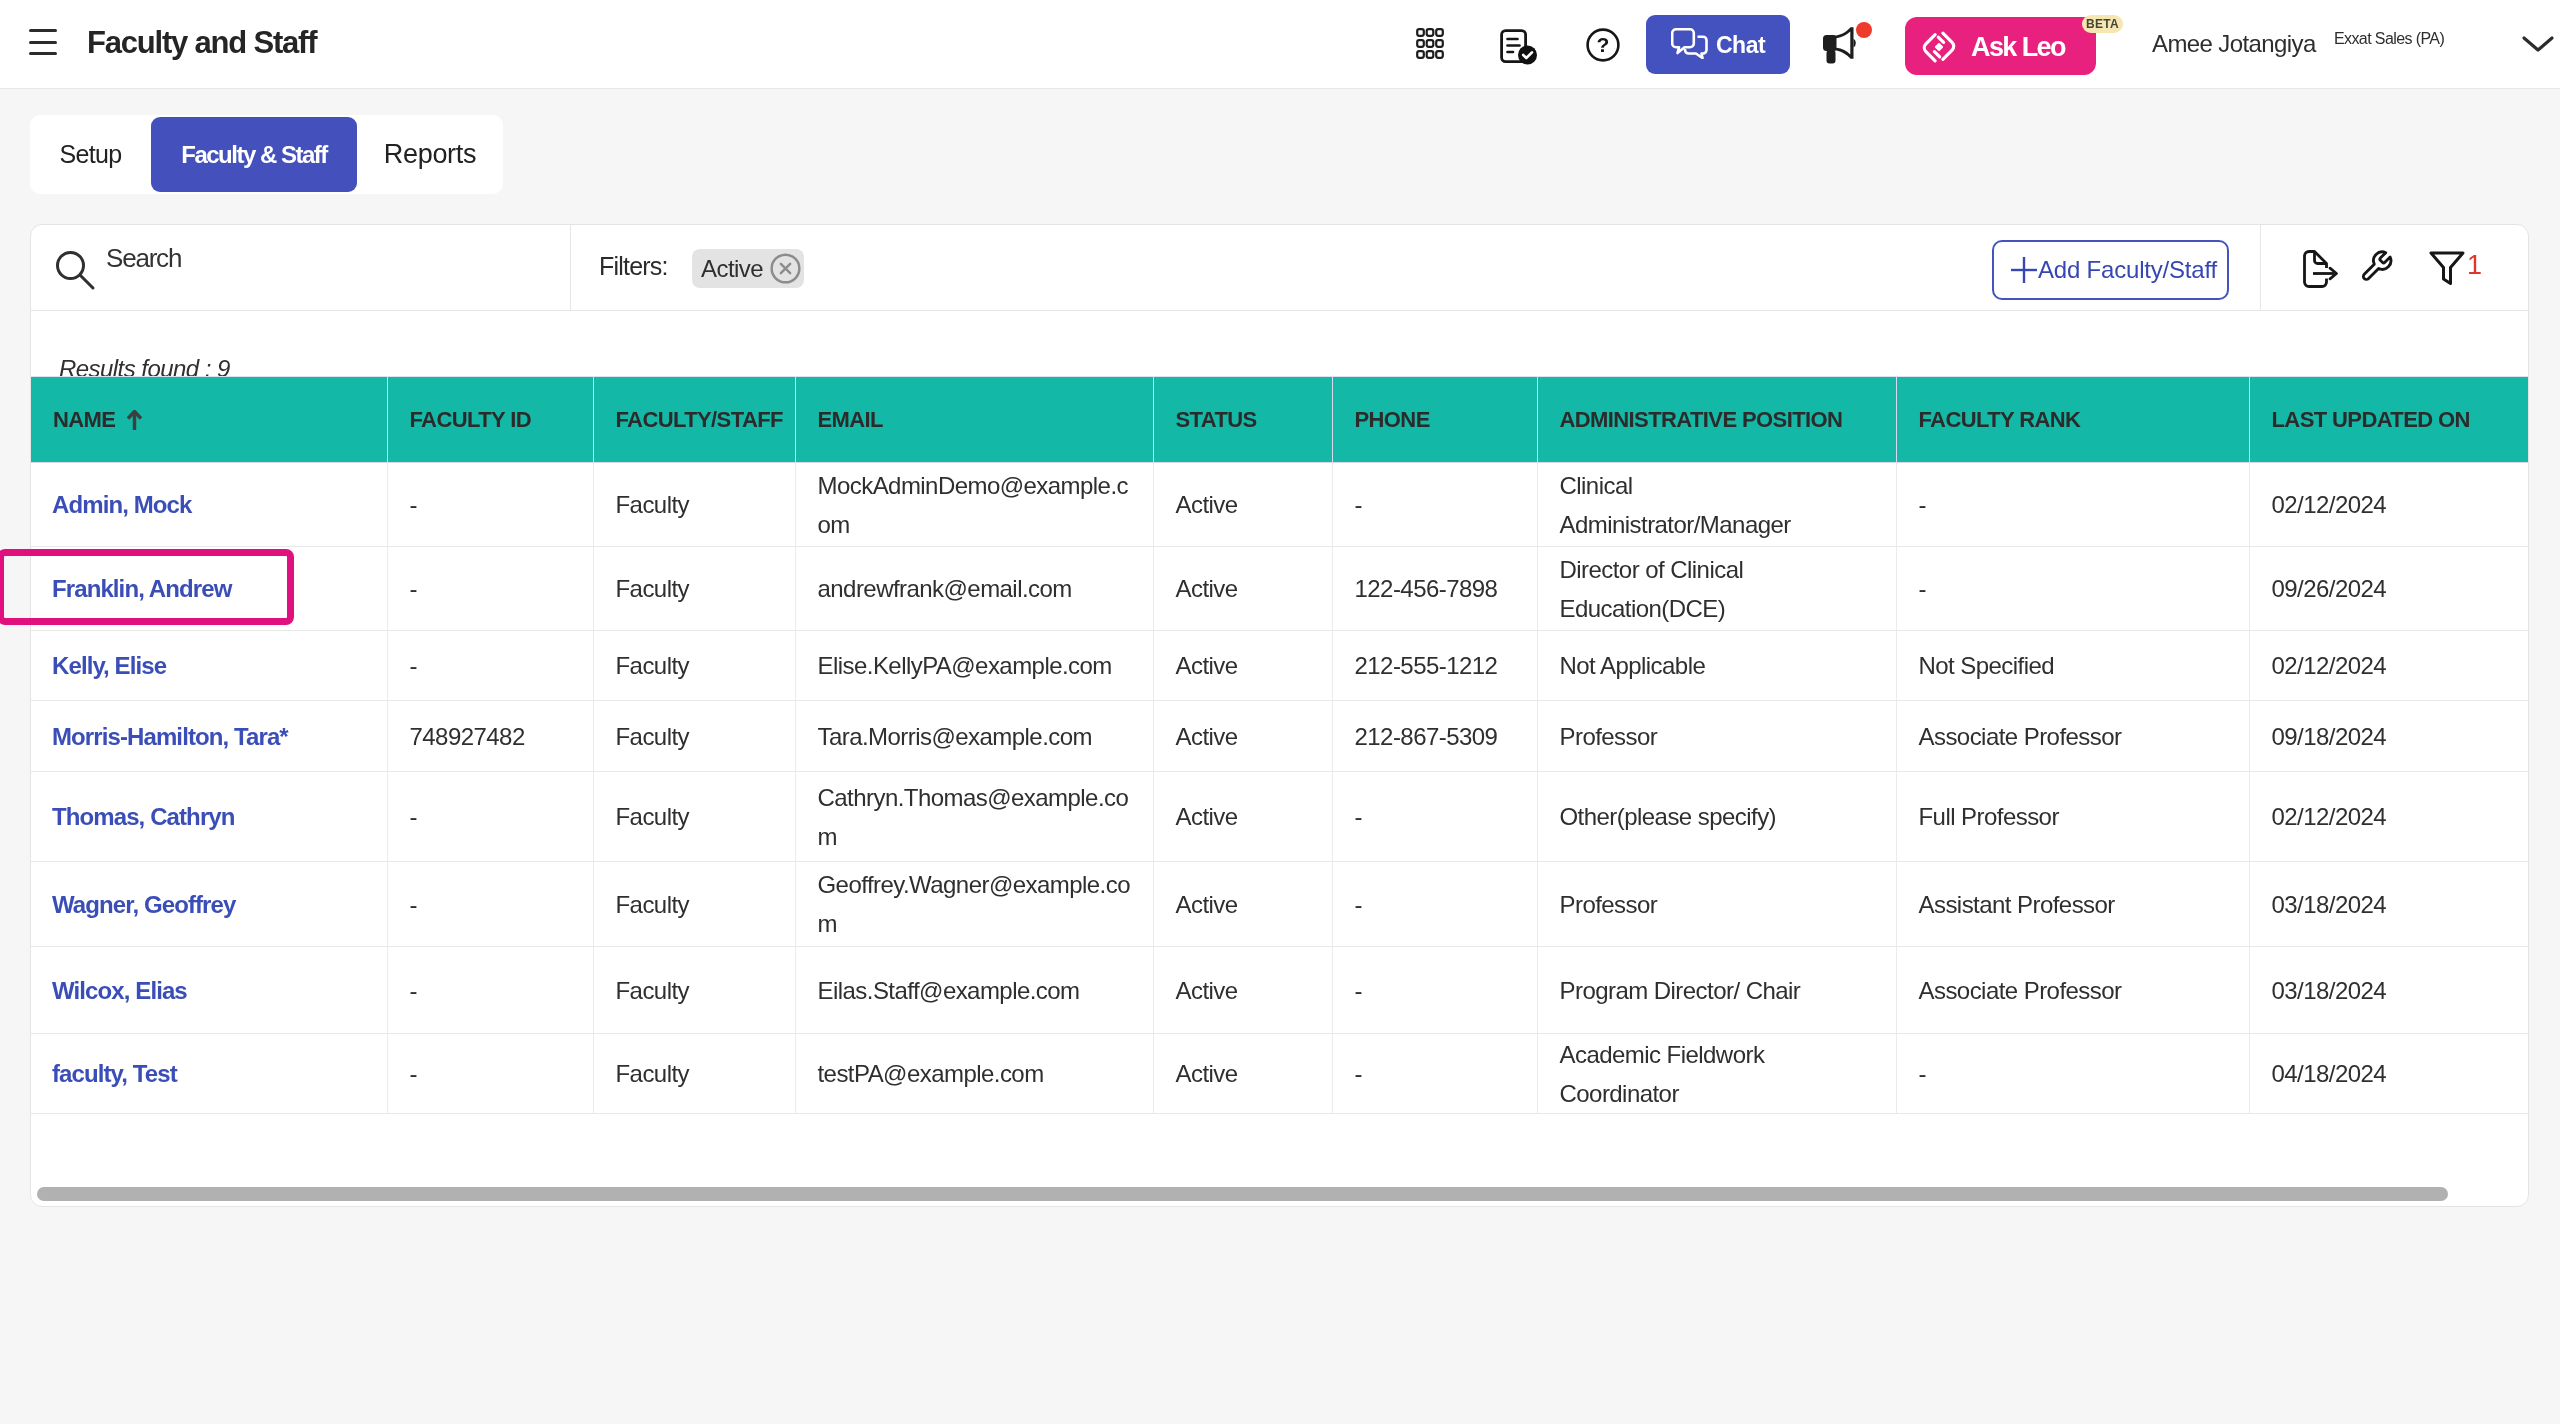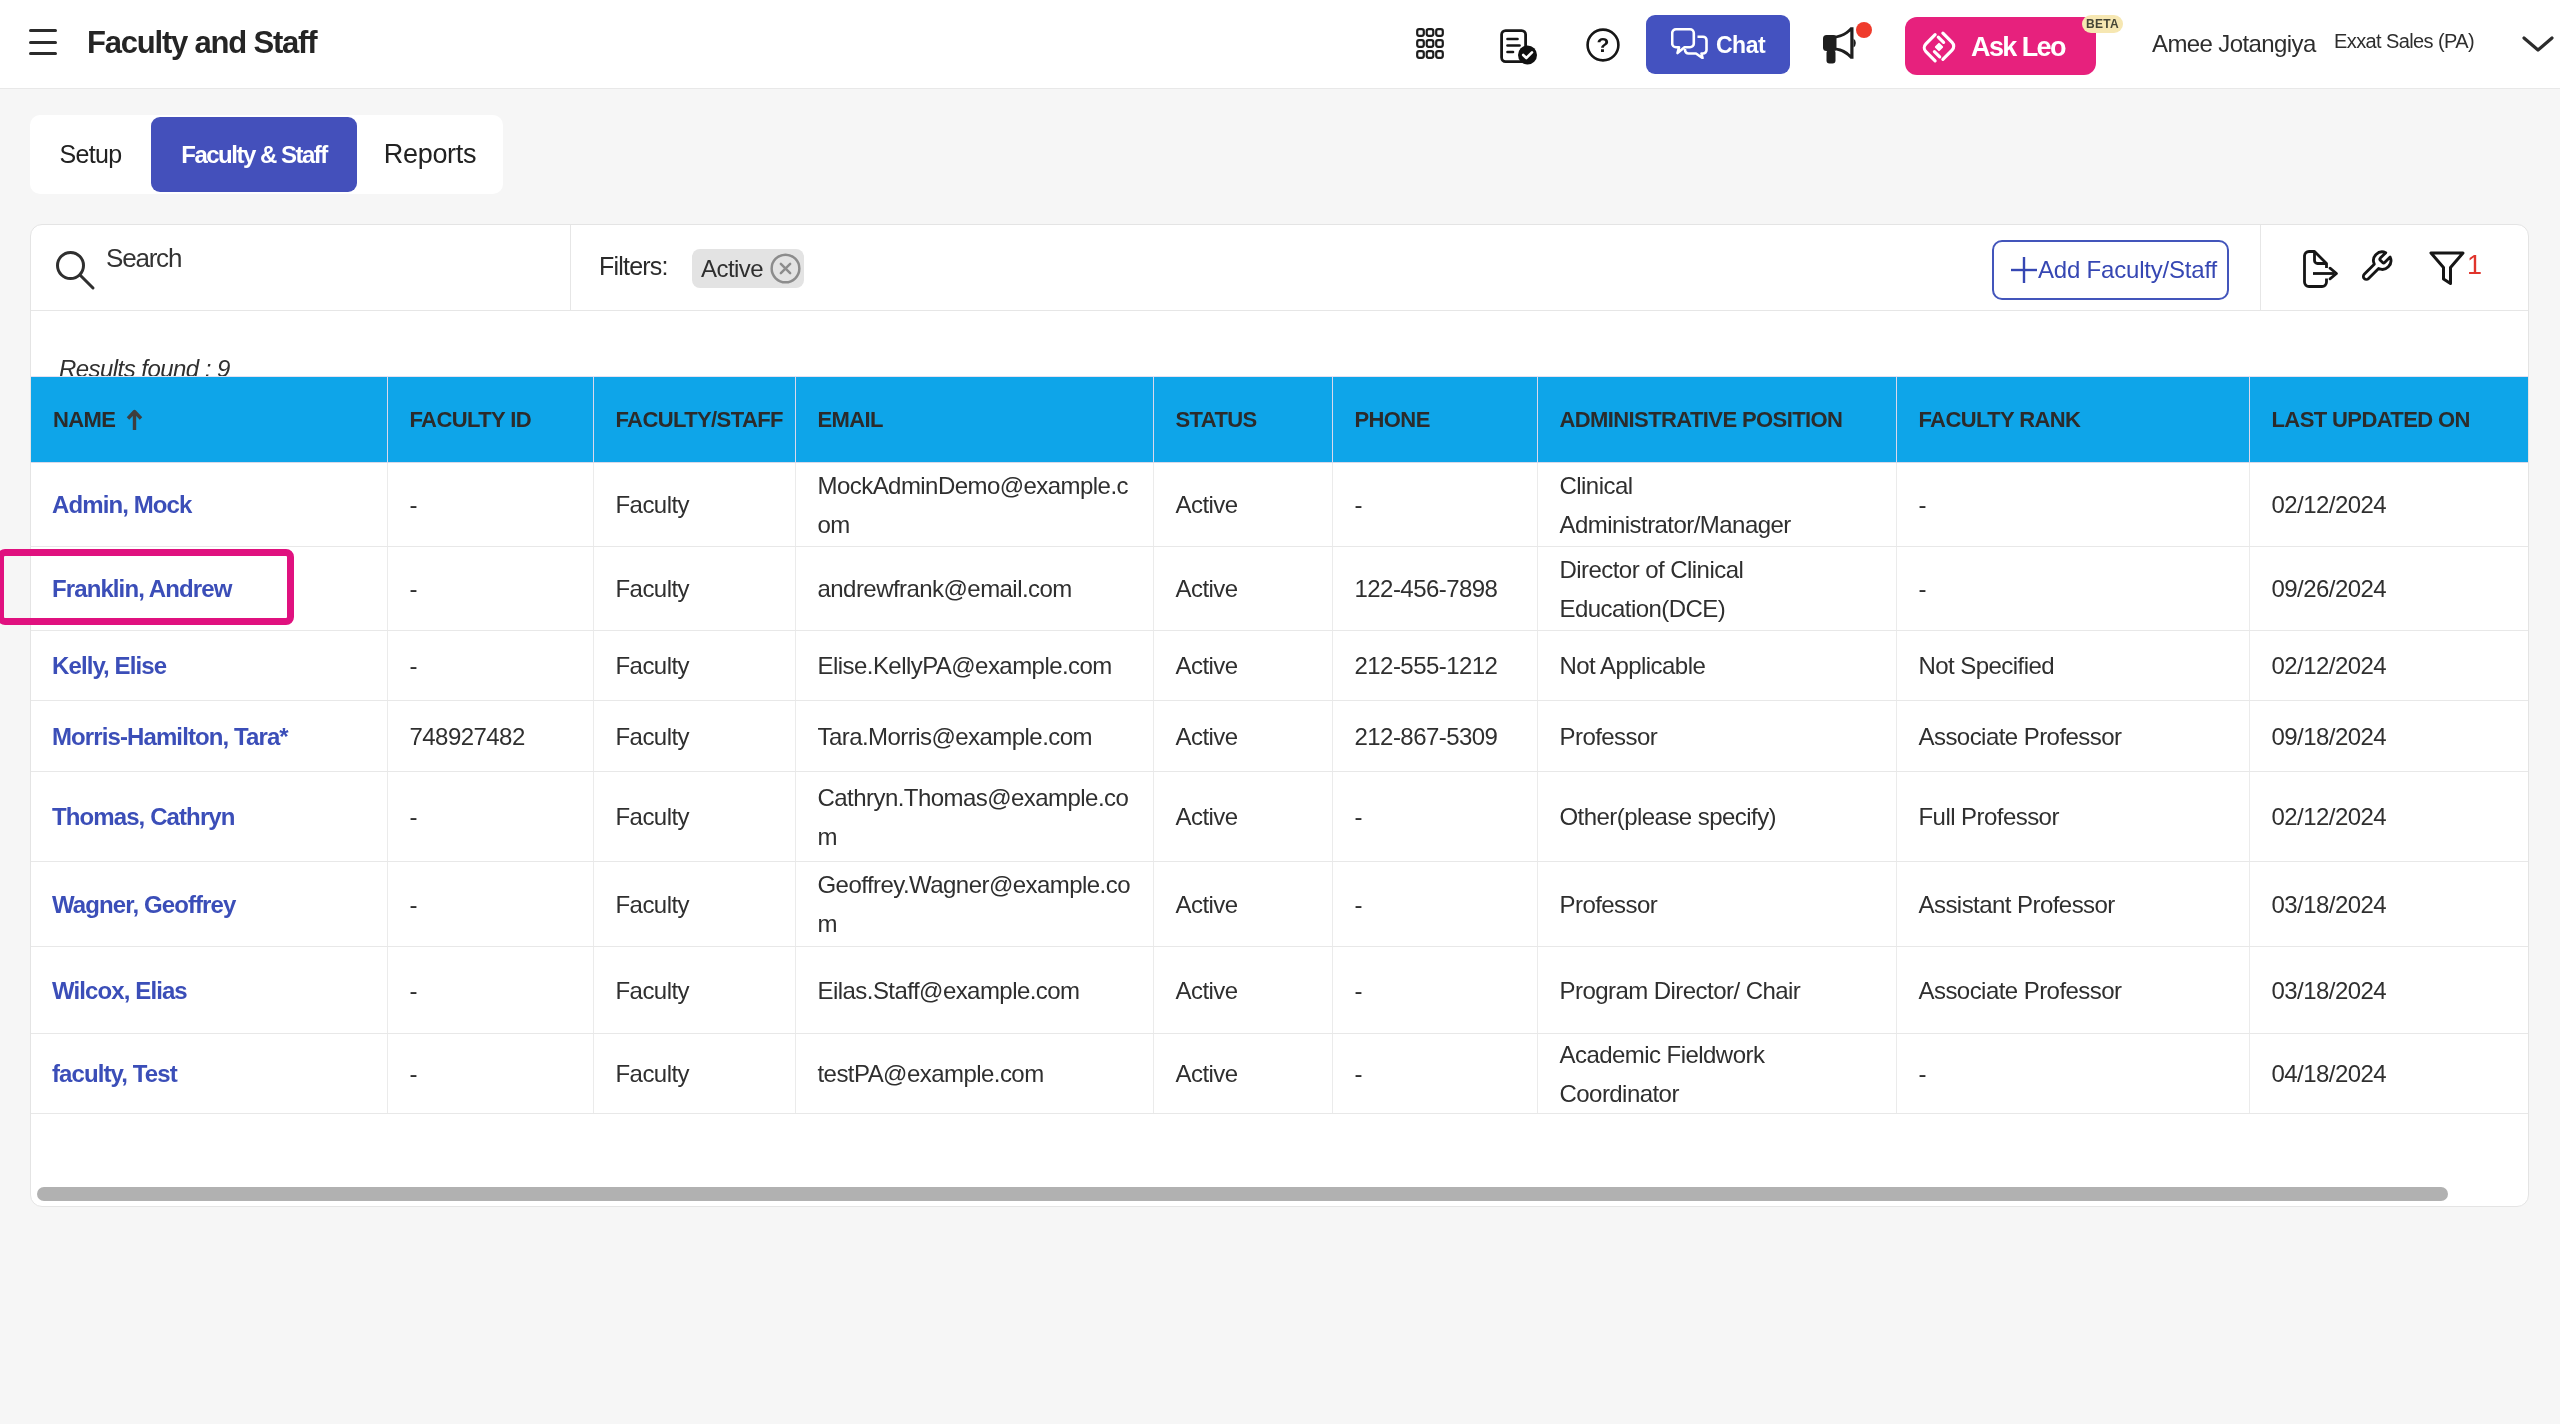--- a/index.html
+++ b/index.html
@@ -9,42 +9,42 @@
 .burger { position:absolute; left:29px; top:29px; width:28px; height:27px; }
 .burger span { position:absolute; left:0; width:28px; height:3px; background:#2b2b2b; border-radius:1.5px; }
 #title { position:absolute; left:87px; top:25px; font-size:31px; font-weight:bold; letter-spacing:-1.2px; color:#252525; }
 .topicon { position:absolute; top:0; }
 #chatbtn { position:absolute; left:1646px; top:15px; width:144px; height:59px; background:#4452c0; border-radius:9px; }
 #chatbtn .txt { position:absolute; left:70px; top:17px; font-size:23px; font-weight:bold; color:#fff; letter-spacing:-0.5px; }
 #askleo { position:absolute; left:1905px; top:17px; width:191px; height:58px; background:#e7217d; border-radius:12px; }
 #askleo .txt { position:absolute; left:66px; top:15px; font-size:27px; font-weight:bold; color:#fff; letter-spacing:-1.6px; }
 #beta { position:absolute; left:2082px; top:15px; width:41px; height:18px; background:#f6e7b2; border-radius:9px; font-size:12px; font-weight:bold; color:#454536; text-align:center; line-height:18px; letter-spacing:0.3px; }
 #uname1 { position:absolute; left:2152px; top:30px; font-size:24px; letter-spacing:-0.6px; color:#2e2e2e; }
-#uname2 { position:absolute; left:2334px; top:30px; font-size:20px; letter-spacing:-0.6px; color:#2e2e2e; }
+#uname2 { position:absolute; left:2334px; top:30px; font-size:16px; letter-spacing:-0.6px; color:#2e2e2e; }
 
 #tabs { position:absolute; left:30px; top:115px; width:473px; height:79px; background:#fff; border-radius:10px; }
 .tab { position:absolute; top:0; height:79px; font-size:25px; letter-spacing:-0.7px; color:#222; display:flex; align-items:center; justify-content:center; }
 #tab1 { left:0; width:121px; }
 #tab2 { left:121px; width:206px; background:#4450bb; border-radius:9px; top:2px; height:75px; color:#fff; font-weight:bold; font-size:24px; letter-spacing:-1.5px; }
 #tab3 { left:327px; width:146px; font-size:27px; letter-spacing:-0.3px; }
 
 #card { position:absolute; left:30px; top:224px; width:2499px; height:983px; background:#fff; border:1px solid #e4e4e4; border-radius:12px; }
 #toolbar { position:absolute; left:0; top:0; width:2497px; height:86px; border-bottom:1px solid #e6e6e6; }
 #searchtxt { position:absolute; left:75px; top:18px; font-size:26px; letter-spacing:-1.2px; color:#333; }
 .vdiv { position:absolute; top:0; width:1px; height:85px; background:#e6e6e6; }
 #filters { position:absolute; left:568px; top:27px; font-size:25px; letter-spacing:-0.8px; color:#2b2b2b; }
 #chip { position:absolute; left:661px; top:24px; width:112px; height:39px; background:#e3e3e3; border-radius:8px; }
 #chip .txt { position:absolute; left:9px; top:6px; font-size:24px; letter-spacing:-0.55px; color:#2f2f2f; }
 #addbtn { position:absolute; left:1961px; top:15px; width:237px; height:60px; border:2px solid #4355bb; border-radius:10px; color:#3647b3; }
 #addbtn .txt { position:absolute; left:44px; top:14px; font-size:24px; letter-spacing:-0.2px; }
 #results { position:absolute; left:0; top:87px; width:2497px; height:66px;margin-top:25px; }
 #results .txt { position:absolute; left:28px; top:18px; font-size:24px; font-style:italic; letter-spacing:-0.55px; color:#303030; }
 
 #tbl { position:absolute; left:0; top:151px; width:2497px; border-collapse:collapse; table-layout:fixed; }
-#tbl th { background:#0ea5e9; height:86px; font-size:22px; font-weight:bold; letter-spacing:-0.6px; color:#2b2b2b; text-align:left; padding:0 10px 0 22px; border-left:1px solid #d9d8ec; border-bottom:1px solid #d9d9e9; border-top:1px solid #e2e1f2; }
+#tbl th { background:#14b8a6; height:86px; font-size:22px; font-weight:bold; letter-spacing:-0.6px; color:#2b2b2b; text-align:left; padding:0 10px 0 22px; border-left:1px solid #d9d8ec; border-bottom:1px solid #d9d9e9; border-top:1px solid #e2e1f2; }
 #tbl th:first-child { border-left:none; }
 #tbl td { font-size:24px; letter-spacing:-0.55px; color:#2f2f2f; vertical-align:middle; padding:0 10px 0 22px; border-left:1px solid #ebebeb; border-bottom:1px solid #e8e8e8; line-height:39px; background:#fff; }
 #tbl td:first-child { border-left:none; padding-left:21px; }
 #tbl a { color:#3b4eb8; font-weight:bold; text-decoration:none; font-size:24px; letter-spacing:-0.9px; }
 
 #sthumb { position:absolute; left:6px; top:962px; width:2411px; height:14px; background:#b1b1b1; border-radius:7px; }
 
 #annot { position:absolute; left:-3px; top:549px; width:297px; height:76px; border:7px solid #e0117f; border-radius:8px; }
 </style>
 </head>

